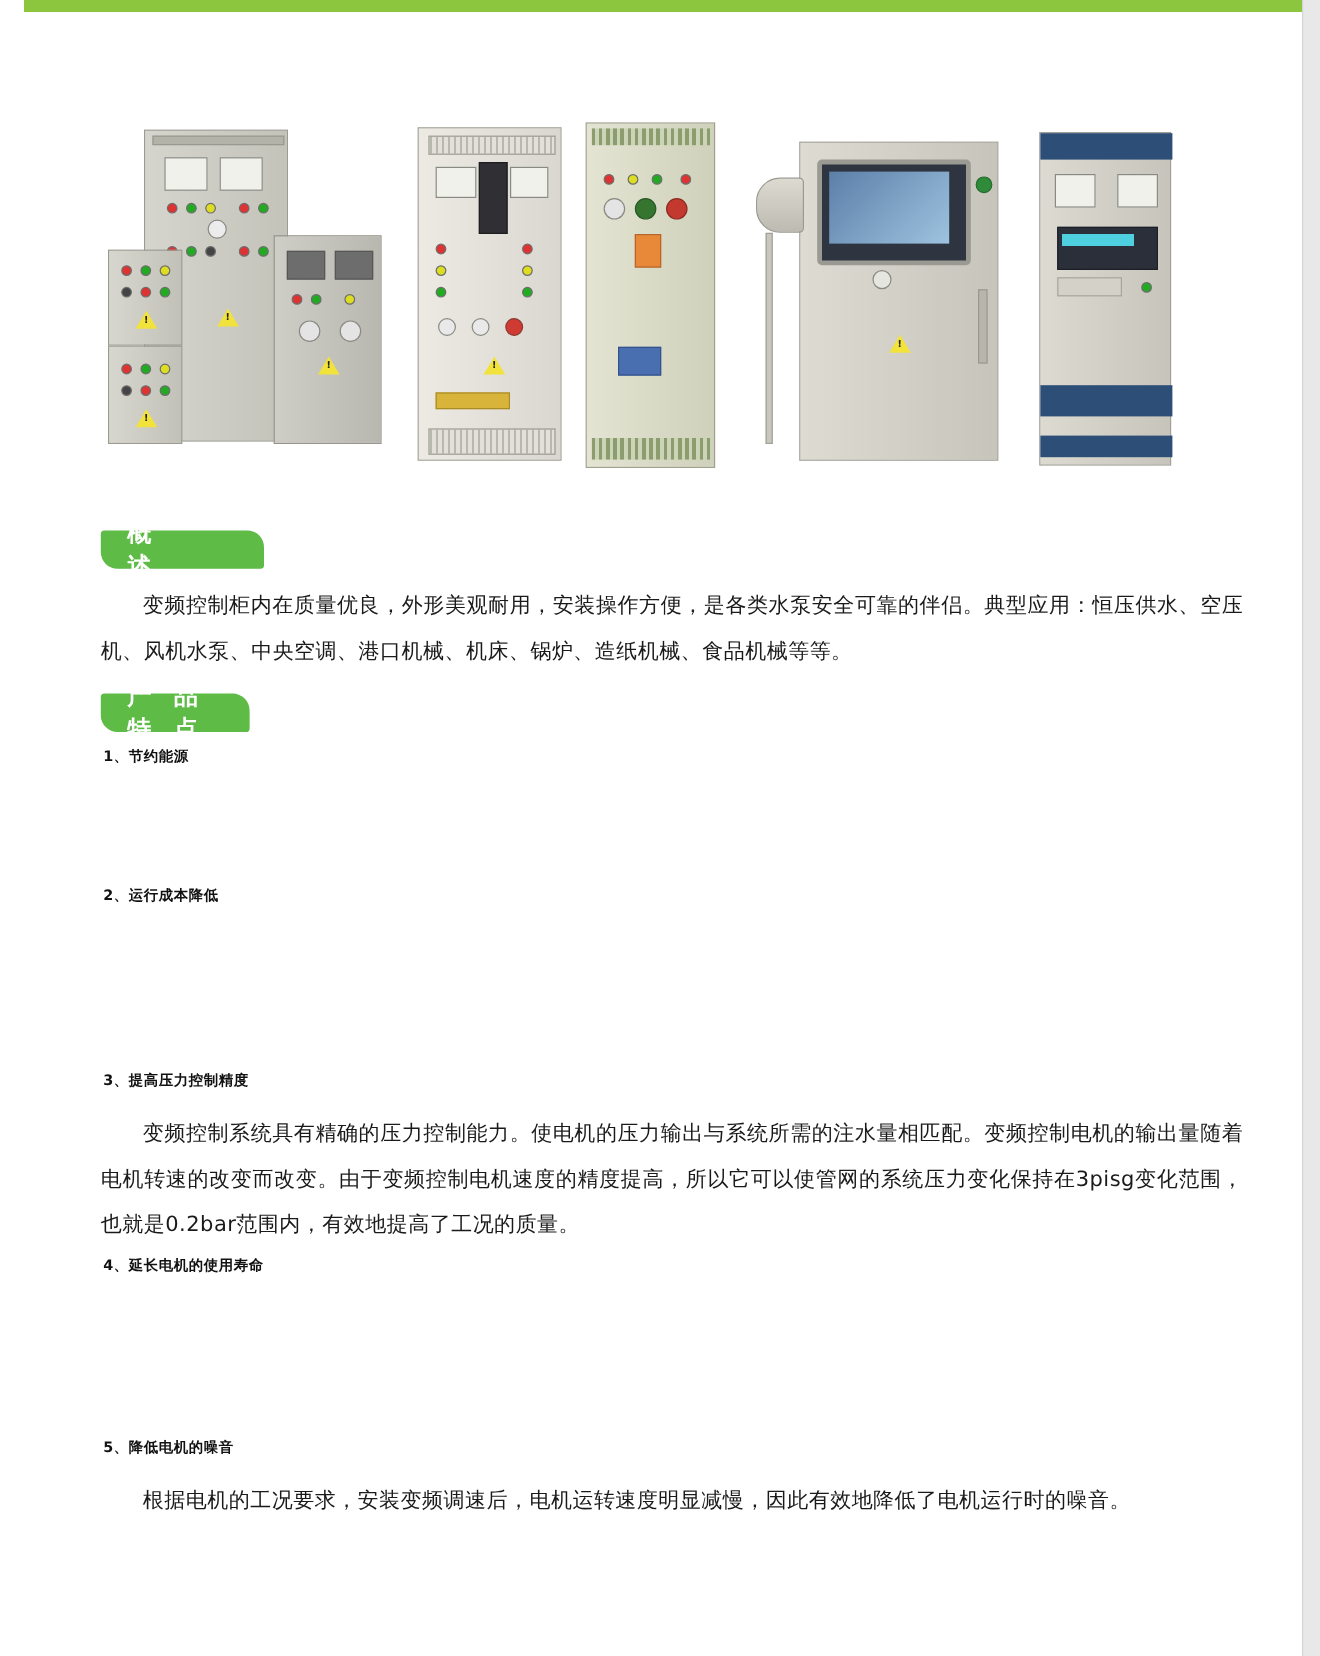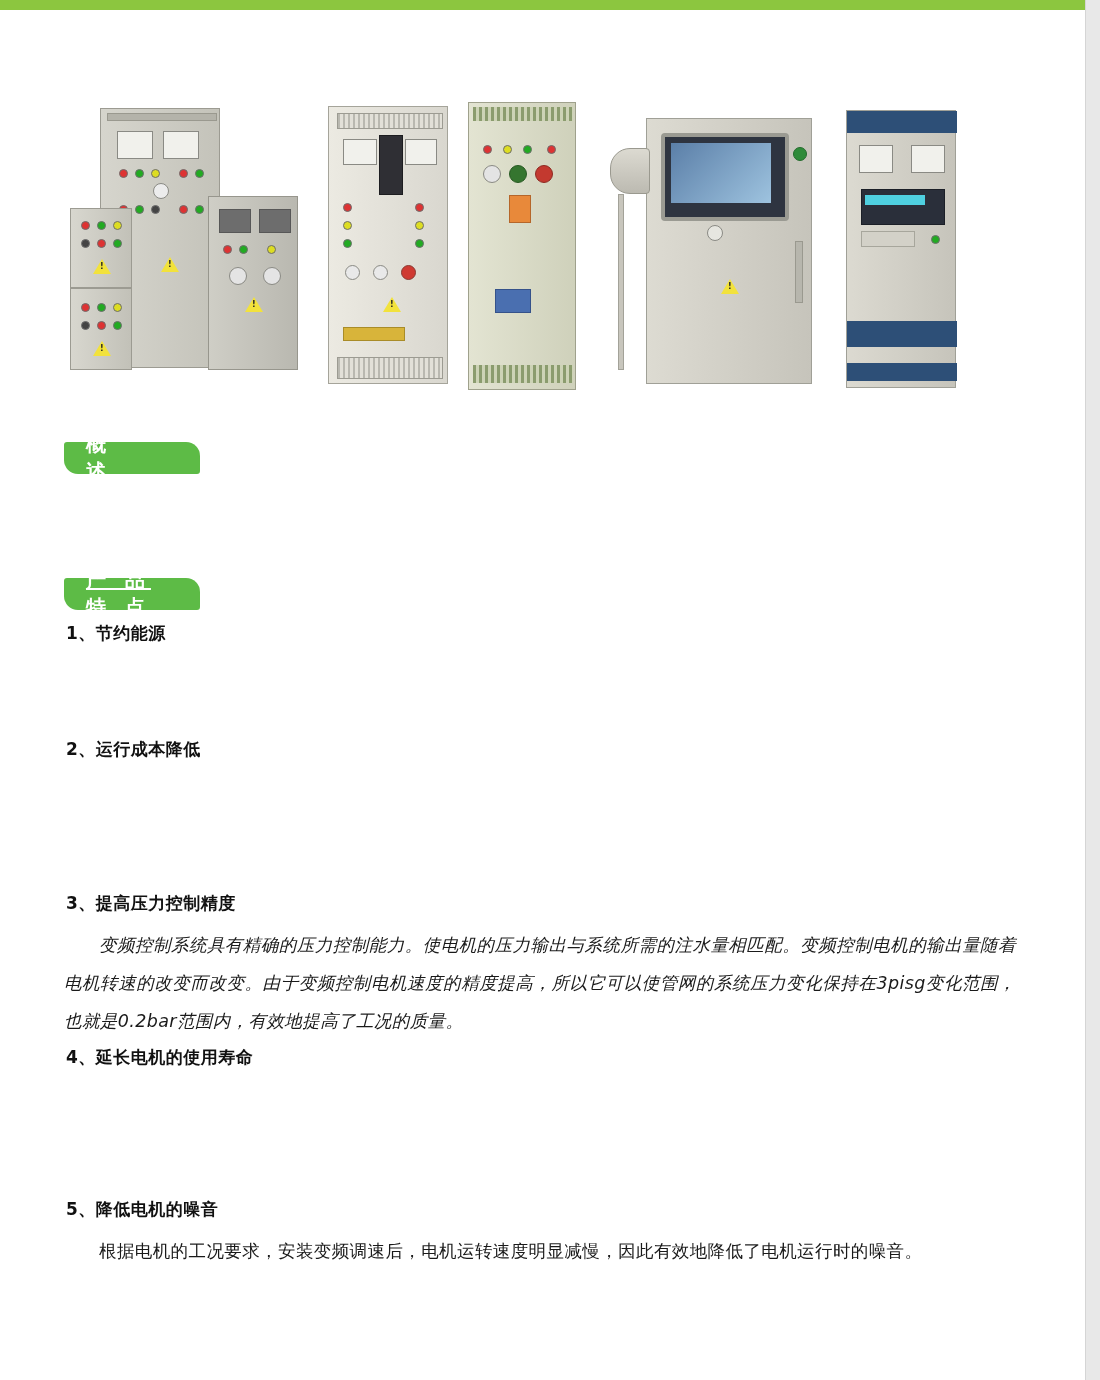--- a/index.html
+++ b/index.html
@@ -10,20 +10,21 @@
     width: 1100px;
     height: 1380px;
     background: #ffffff;
     font-family: "DejaVu Sans", "Liberation Sans", sans-serif;
     position: relative;
     overflow: hidden;
   }
   .page {
     position: absolute;
     inset: 0;
+    margin-left: 20px;
   }
   
   .top-bar {
     position: absolute;
     top: 0;
     left: 0;
     width: 1100px;
     height: 10px;
     background: #8cc63f;
   }
@@ -96,21 +97,21 @@
     position: absolute;
     font-size: 17.5px;
     color: #1a1a1a;
     line-height: 38px;
     text-align: justify;
     text-indent: 2em;
     letter-spacing: 0.4px;
   }
   .item-head {
     position: absolute;
-    font-size: 17px;
+    font-size: 12px;
     font-weight: bold;
     color: #111111;
     letter-spacing: 0.5px;
   }
   
   .footer-mark {
     position: absolute;
     right: 60px;
     bottom: 42px;
     width: 180px;
@@ -246,31 +247,32 @@
       <div style="position:absolute;left:14px;top:120px;width:52px;height:14px;background:#d3d1c8;border:1px solid #a7a69c;"></div>
       <div style="position:absolute;left:0px;top:210px;width:110px;height:26px;background:#2d4f77;"></div>
       <div style="position:absolute;left:0px;top:252px;width:110px;height:18px;background:#2d4f77;"></div>
     </div>
   </div>
 
   <div class="sec-title" style="left:64px; top:442px; width:136px;">
     <span>概　　述</span>
   </div>
 
-
-  <div class="sec-title" style="left:64px; top:578px; width:136px;text-decoration:underline;">
+  <div class="body-text" style="left:64px; top:486px; width:952px;">变频控制柜内在质量优良，外形美观耐用，安装操作方便，是各类水泵安全可靠的伴侣。典型应用：恒压供水、空压机、风机水泵、中央空调、港口机械、机床、锅炉、造纸机械、食品机械等等。</div>
+
+  <div class="sec-title" style="left:64px; top:578px; width:124px;">
     <span>产 品 特 点</span>
   </div>
 
   <div class="item-head" style="left:66px; top:622px;">1、节约能源</div>
 
   <div class="item-head" style="left:66px; top:738px;">2、运行成本降低</div>
 
   <div class="item-head" style="left:66px; top:892px;">3、提高压力控制精度</div>
-  <div class="body-text" style="left:64px; top:926px; width:952px;font-style:italic;">变频控制系统具有精确的压力控制能力。使电机的压力输出与系统所需的注水量相匹配。变频控制电机的输出量随着电机转速的改变而改变。由于变频控制电机速度的精度提高，所以它可以使管网的系统压力变化保持在3pisg变化范围，也就是0.2bar范围内，有效地提高了工况的质量。</div>
+  <div class="body-text" style="left:64px; top:926px; width:952px;">变频控制系统具有精确的压力控制能力。使电机的压力输出与系统所需的注水量相匹配。变频控制电机的输出量随着电机转速的改变而改变。由于变频控制电机速度的精度提高，所以它可以使管网的系统压力变化保持在3pisg变化范围，也就是0.2bar范围内，有效地提高了工况的质量。</div>
 
   <div class="item-head" style="left:66px; top:1046px;">4、延长电机的使用寿命</div>
 
   <div class="item-head" style="left:66px; top:1198px;">5、降低电机的噪音</div>
   <div class="body-text" style="left:64px; top:1232px; width:952px;">根据电机的工况要求，安装变频调速后，电机运转速度明显减慢，因此有效地降低了电机运行时的噪音。</div>
 
 
 </div>
 
 </body></html>

